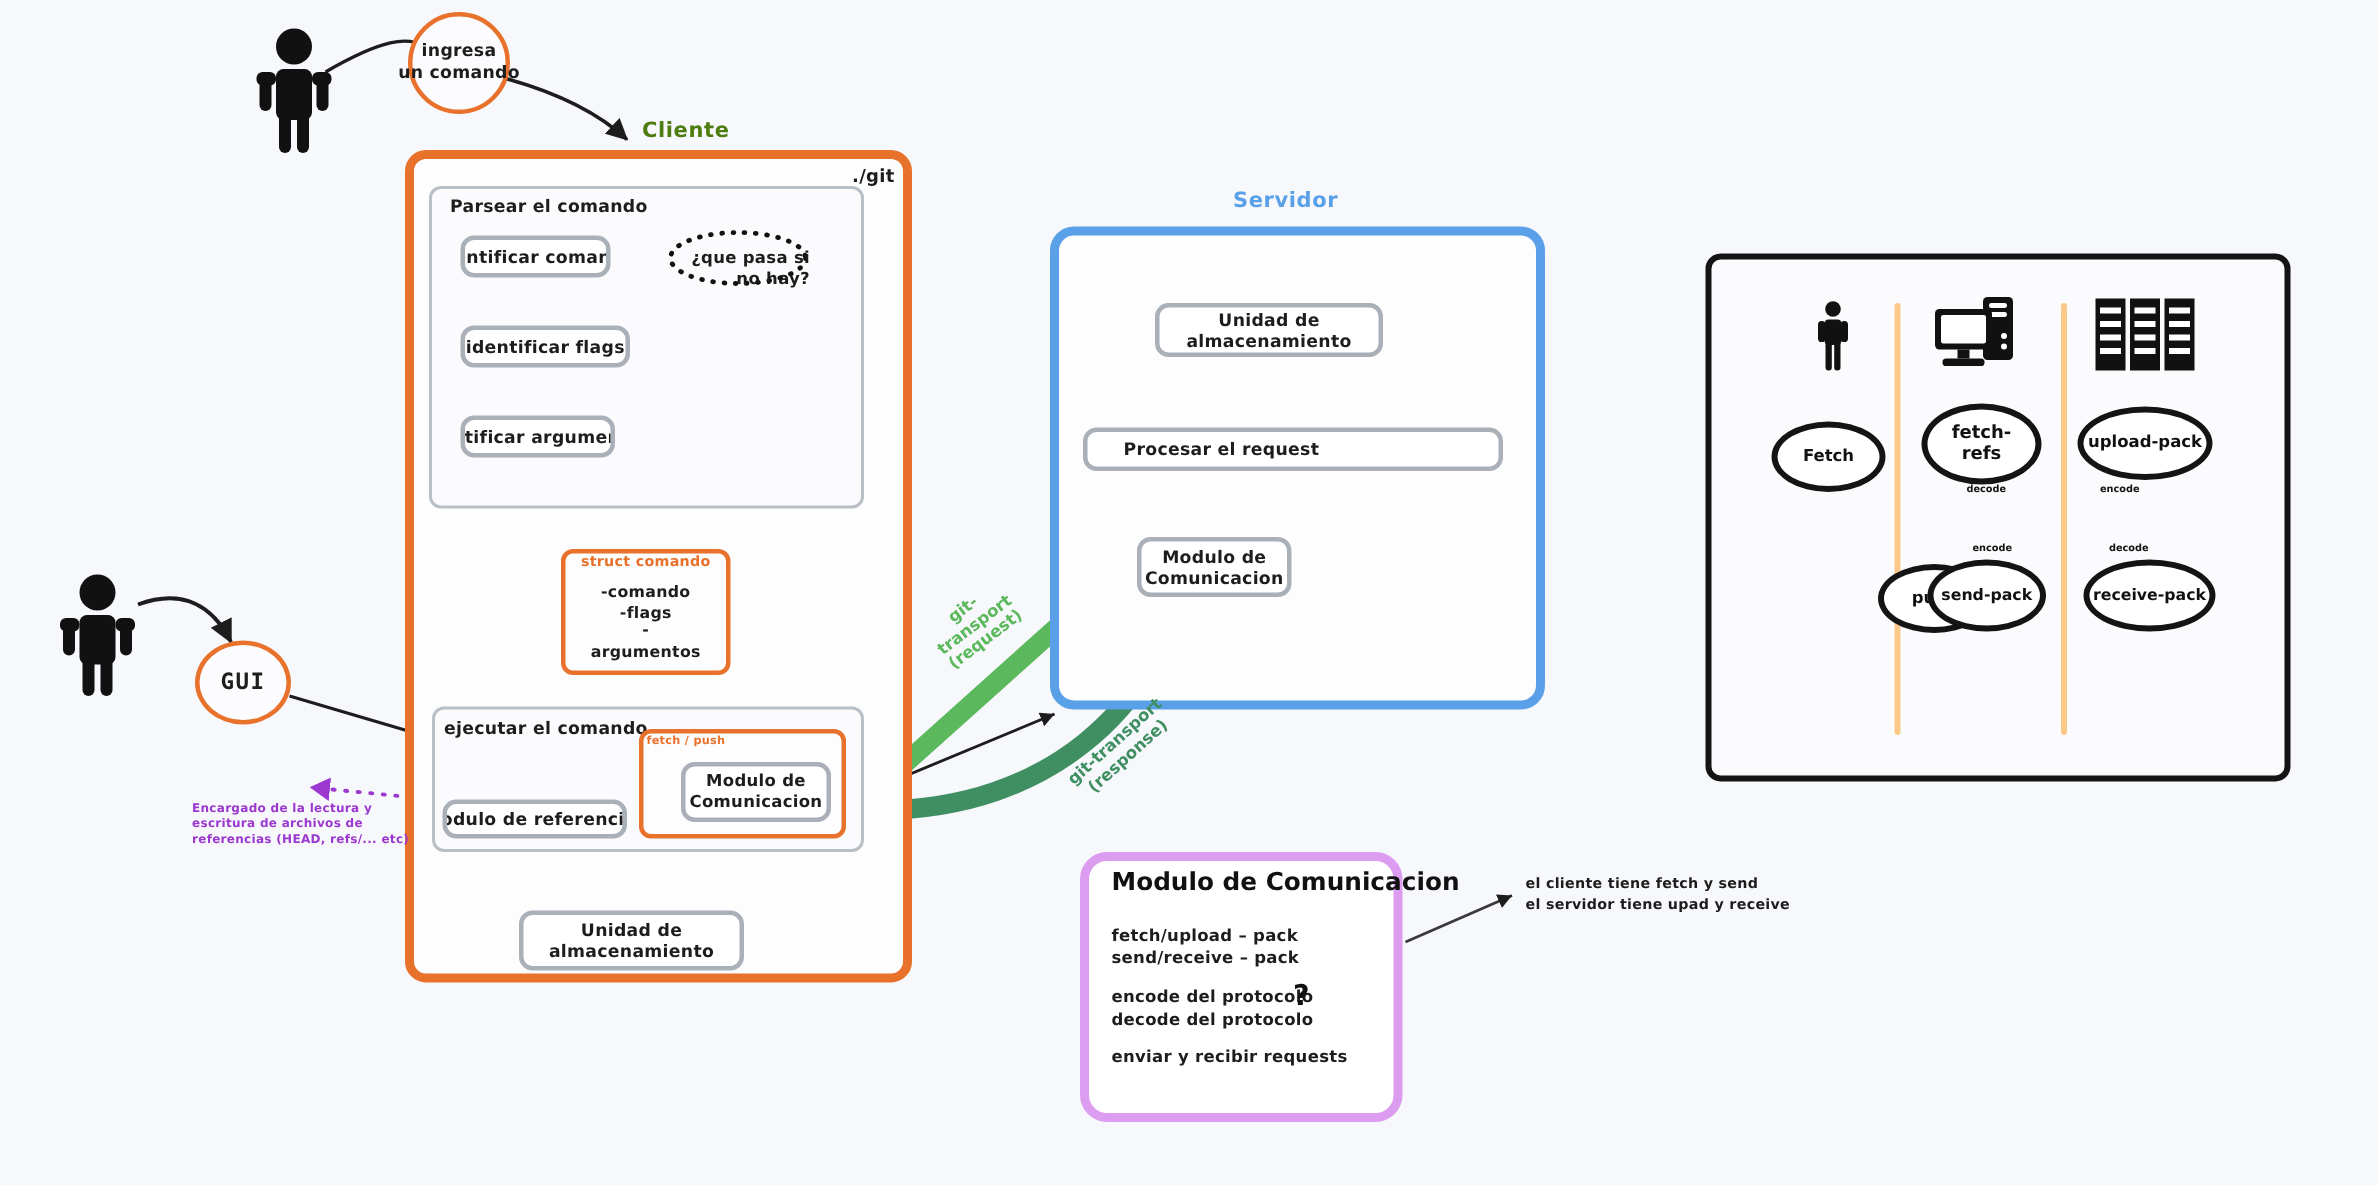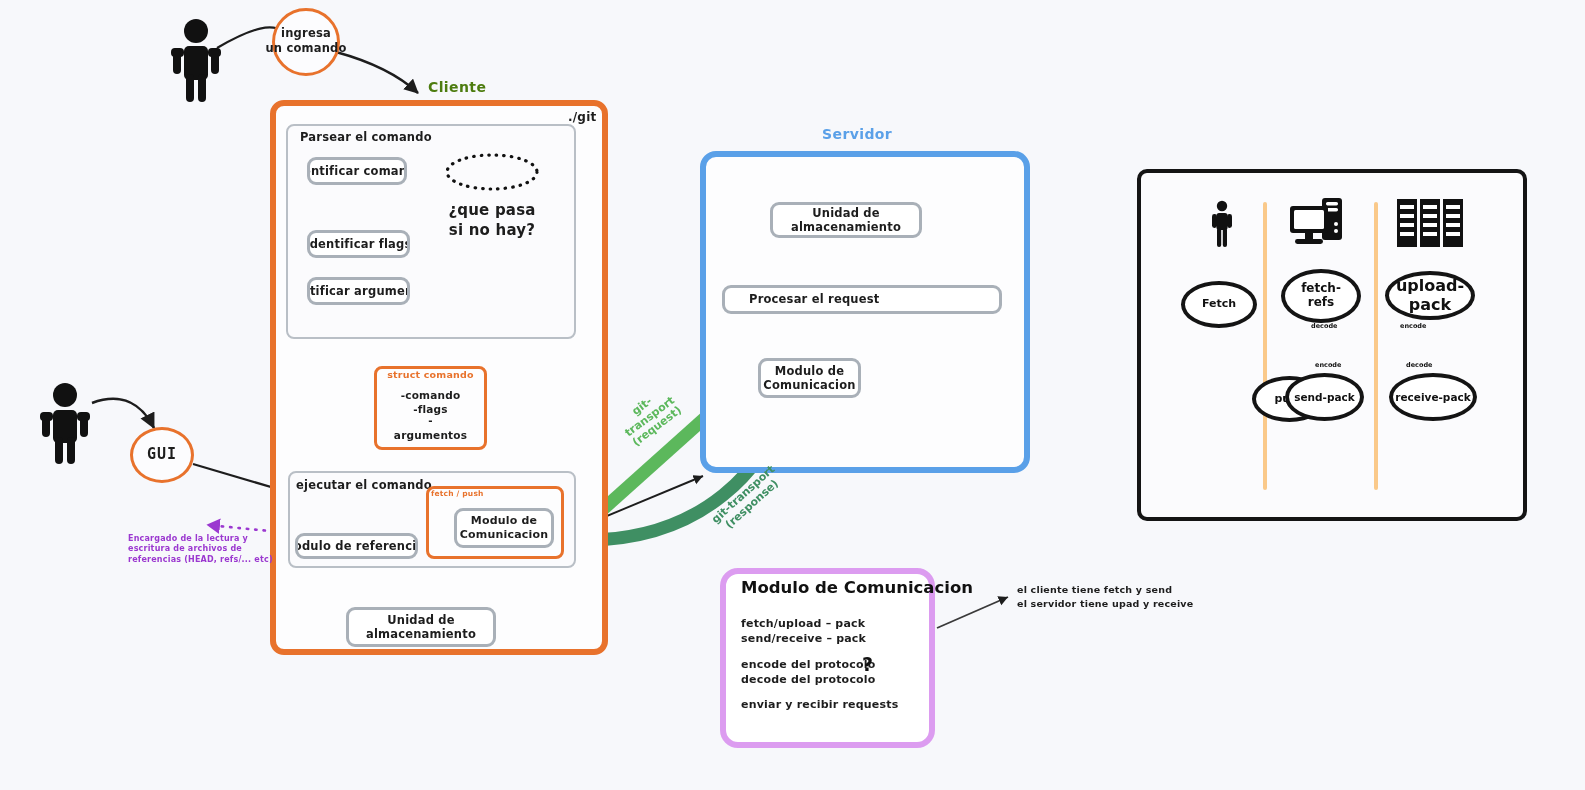--- a/index.html
+++ b/index.html
@@ -226,28 +226,28 @@
 
   <div class="abs heading-client" style="left:428px;top:79px;">Cliente</div>
 
   <div class="abs client-box" style="left:270px;top:100px;width:338px;height:555px;"></div>
   <div class="abs label" style="left:568px;top:110px;font-size:12px;">./git</div>
 
   <div class="abs panel-grey" style="left:286px;top:124px;width:290px;height:215px;"></div>
   <div class="abs label" style="left:300px;top:130px;">Parsear el comando</div>
 
   <div class="abs node" style="left:307px;top:157px;width:100px;height:28px;">identificar comando</div>
-  <div class="abs node" style="left:307px;top:230px;width:103px;height:28px;">identificar flags</div>
+  <div class="abs node" style="left:307px;top:217px;width:113px;height:28px;">identificar flags</div>
   <div class="abs node" style="left:307px;top:277px;width:103px;height:28px;">dentificar argumento:</div>
 
   <div class="abs" style="left:444px;top:152px;width:96px;height:40px;">
     <svg viewBox="0 0 96 40" style="position:relative;width:96px;height:40px;">
       <ellipse cx="48" cy="20" rx="45" ry="17" fill="none" stroke="#111" stroke-width="3.2" stroke-dasharray="0.5 7" stroke-linecap="round"></ellipse>
     </svg>
-    <div class="abs label" style="left:0;top:13px;width:96px;text-align:center;font-size:15px;margin-top:36px;">¿que pasa si no hay?</div>
+    <div class="abs label" style="left:0;top:13px;width:96px;text-align:right;font-size:11px;">¿que pasa si no hay?</div>
   </div>
 
   <div class="abs panel-orange" style="left:374px;top:366px;width:113px;height:84px;"></div>
   <div class="abs label-orange label" style="left:374px;top:369px;width:113px;text-align:center;font-size:9.5px;">struct comando</div>
   <div class="abs" style="left:374px;top:389px;width:113px;text-align:center;">
     <div class="label" style="font-size:10.5px;">-comando</div>
     <div class="label" style="font-size:10.5px;">-flags</div>
     <div class="label" style="font-size:10.5px;line-height:.9;">-</div>
     <div class="label" style="font-size:10.5px;margin-top:3px;">argumentos</div>
   </div>
@@ -394,21 +394,21 @@
     </svg>
   </div>
 
   <div class="abs ellipse" style="left:1181px;top:281px;width:76px;height:47px;">Fetch</div>
   <div class="abs ellipse" style="left:1281px;top:269px;width:80px;height:54px;">
     <div>
       <div style="font-size:12px;">fetch-</div>
       <div style="font-size:12px;">refs</div>
     </div>
   </div>
-  <div class="abs ellipse" style="left:1385px;top:271px;width:90px;height:49px;font-size:16px;">upload-pack</div>
+  <div class="abs ellipse" style="left:1385px;top:271px;width:90px;height:49px;font-size:11px;">upload-pack</div>
   <div class="abs micro" style="left:1311px;top:322px;">decode</div>
   <div class="abs micro" style="left:1400px;top:322px;">encode</div>
 
   <div class="abs ellipse" style="left:1252px;top:376px;width:75px;height:46px;">push</div>
   <div class="abs ellipse" style="left:1285px;top:373px;width:79px;height:48px;font-size:10.5px;">send-pack</div>
   <div class="abs ellipse" style="left:1389px;top:373px;width:88px;height:48px;font-size:10.5px;">receive-pack</div>
   <div class="abs micro" style="left:1315px;top:361px;">encode</div>
   <div class="abs micro" style="left:1406px;top:361px;">decode</div>
 
 </div>

